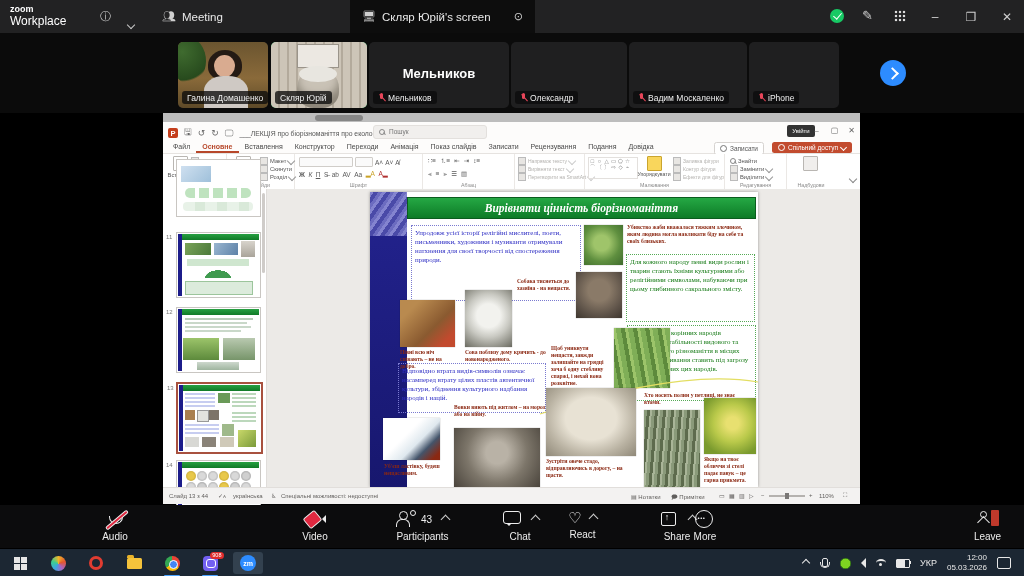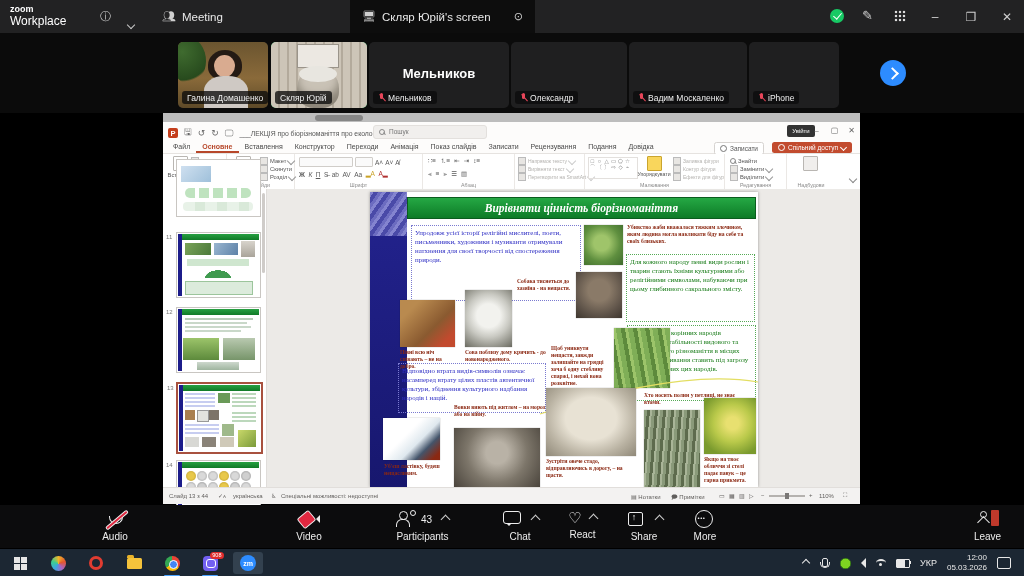--- a/index.html
+++ b/index.html
@@ -602,21 +602,21 @@
       </div>
     </div>
   </div>
 
   <div id="ztoolbar" class="abs">
     <div class="zbtn" style="left:85px;width:60px;">
       <span class="zico zmic redslash"></span>
       <span class="zlabel">Audio</span>
     </div>
 
-    <div class="zbtn" style="left:279px;width:60px;">
+    <div class="zbtn" style="left:285px;width:60px;">
       <span class="zico zcam redslash"></span>
       <span class="zlabel">Video</span>
     </div>
 
     <div class="zbtn" style="left:380px;width:85px;">
       <span style="display:flex;align-items:center;">
         <span class="zico zpeople">
             <span class="zdot"></span>
           </span>
         <span class="badge43">43</span>
@@ -631,21 +631,21 @@
       </span>
       <span class="zlabel">Chat</span>
     </div>
     <div class="zbtn" style="left:555px;width:55px;">
       <span style="display:flex;align-items:center;">
         <span class="zheart">♡</span>
         <span class="chu-big" style="margin-left:8px;"></span>
       </span>
       <span class="zlabel">React</span>
     </div>
-    <div class="zbtn" style="left:615px;width:58px;">
+    <div class="zbtn" style="left:648px;width:58px;">
       <span style="display:flex;align-items:center;">
         <span class="zico zshare"></span>
         <span class="chu-big" style="margin-left:8px;"></span>
       </span>
       <span class="zlabel">Share</span>
     </div>
     <div class="zbtn" style="left:680px;width:50px;">
       <span class="zico zmore"></span>
       <span class="zlabel">More</span>
     </div>

